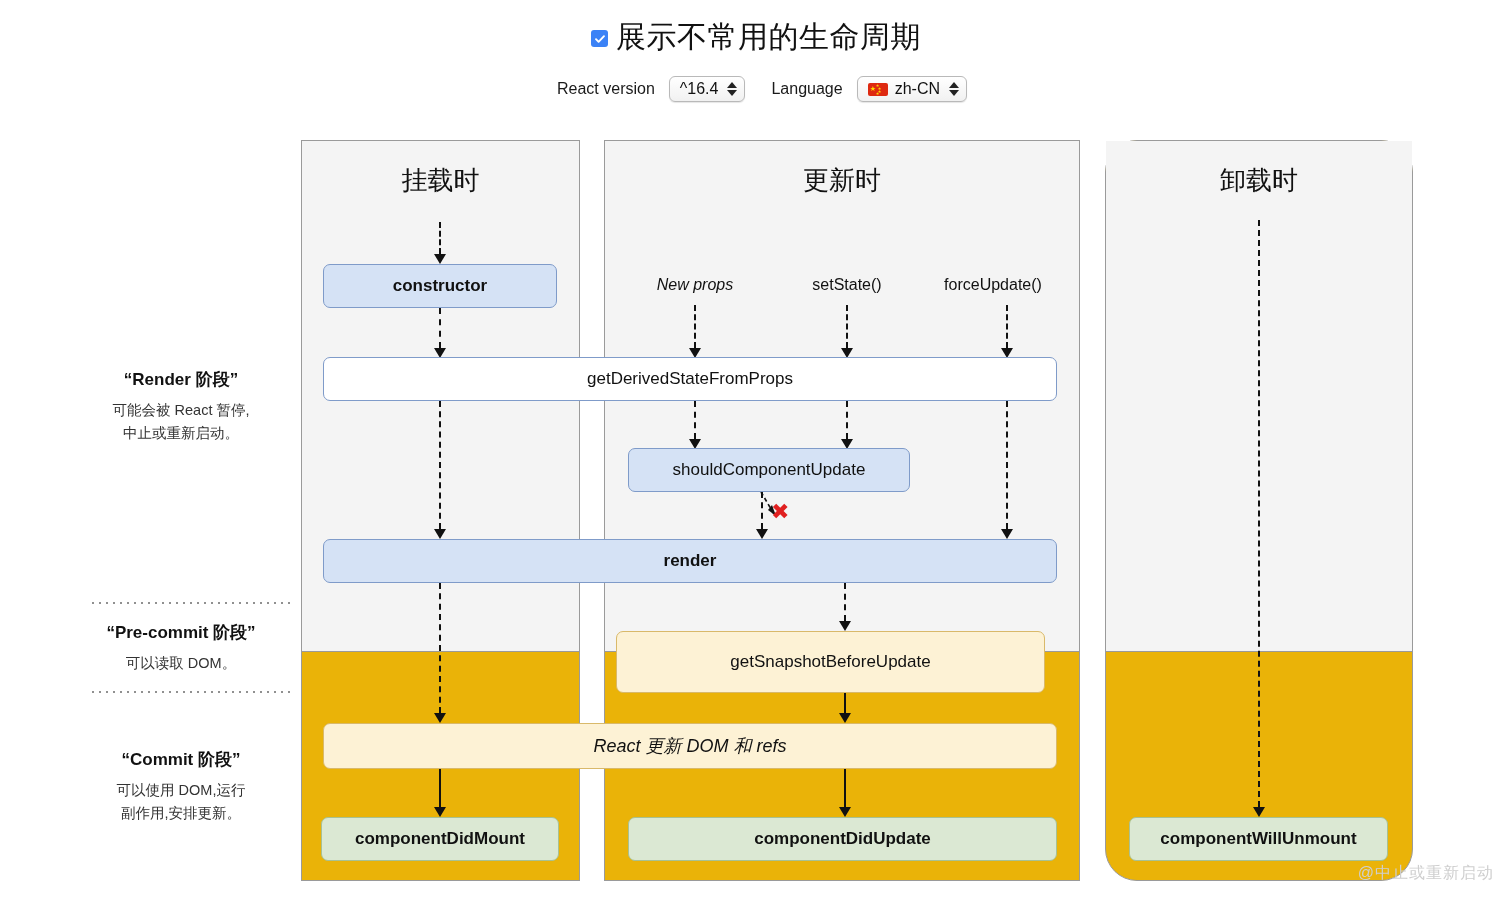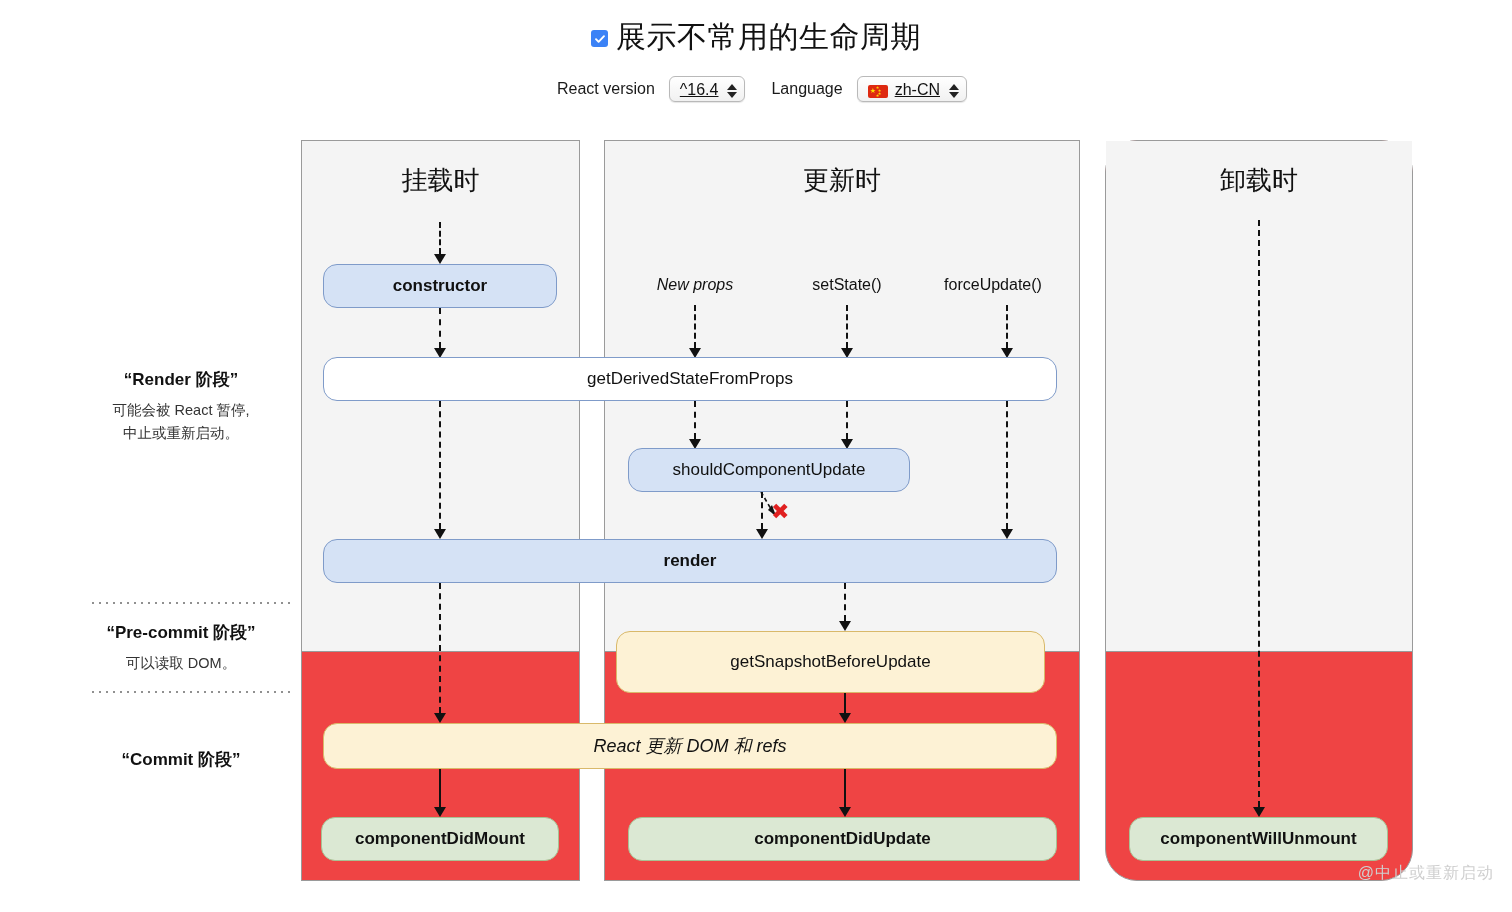--- a/index.html
+++ b/index.html
@@ -28,27 +28,27 @@
     font-size:30px;font-weight:400;letter-spacing:.5px;color:#111;
     line-height:1.1;
   }
   .controls-row{
     position:absolute;left:0;top:76px;width:1512px;
     display:flex;align-items:center;justify-content:center;gap:14px;
     font-size:16px;color:#222;
   }
   .ctl-label{font-size:16px;color:#1a1a1a;margin-left:12px;}
   .select{
-    display:inline-flex;align-items:flex-end;gap:7px;
+    display:inline-flex;align-items:center;gap:7px;
     border:1px solid #b9b9b9;border-radius:6px;
     background:linear-gradient(#ffffff,#f1f1f1);
     padding:3px 7px 3px 10px;
     box-shadow:0 1px 1px rgba(0,0,0,.10);
     font-size:16px;color:#111;line-height:1;
-    height:26px;box-sizing:border-box;text-decoration:underline;
+    height:26px;box-sizing:border-box;
   }
   .select .val{font-size:16px;}
   .stepper{display:inline-flex;flex-direction:column;gap:2px;margin-left:2px;}
   .stepper i{display:block;width:0;height:0;border-left:5px solid transparent;border-right:5px solid transparent;}
   .stepper i.up{border-bottom:6px solid #222;}
   .stepper i.dn{border-top:6px solid #222;}
   .flag{
     width:20px;height:13px;background:#de2910;border-radius:2px;position:relative;flex:0 0 auto;
     display:inline-block;
   }
@@ -64,31 +64,31 @@
   .phase-title{font-size:17px;font-weight:700;color:#111;}
   .phase-desc{font-size:14.5px;color:#333;line-height:1.62;margin-top:8px;}
   .dotline{
     height:2px;margin:0 10px;
     background-image:radial-gradient(circle, #222 0.9px, transparent 1.1px);
     background-size:7px 2px;background-repeat:repeat-x;background-position:center;
   }
 
   
   .col{
-    position:absolute;border:1px solid #9a9a9a;background:#ef4444;box-sizing:border-box;
+    position:absolute;border:1px solid #9a9a9a;background:#eab308;box-sizing:border-box;
   }
   .col-top{position:absolute;left:0;top:0;right:0;background:#f4f4f4;border-bottom:1px solid #9a9a9a;box-sizing:border-box;}
   .col-title{
     position:absolute;left:0;right:0;top:22px;text-align:center;
     font-size:26px;font-weight:400;color:#111;
   }
 
   
   .box{
-    position:absolute;box-sizing:border-box;border-radius:14px;
+    position:absolute;box-sizing:border-box;border-radius:7px;
     display:flex;align-items:center;justify-content:center;
     font-size:17px;color:#111;text-align:center;
   }
   .box.blue{background:#d5e2f5;border:1px solid #7f9bc9;}
   .box.white{background:#ffffff;border:1px solid #7f9bc9;}
   .box.yellow{background:#fdf2d5;border:1px solid #d9b96a;}
   .box.green{background:#dbe8d3;border:1px solid #a7c193;}
   .box.bold{font-weight:700;}
   .box.ital{font-style:italic;font-size:18px;}
 
@@ -175,20 +175,24 @@
       <div class="phase-title">“Pre-commit 阶段”</div>
       <div class="phase-desc">
         <div>可以读取 DOM。</div>
       </div>
     </div>
 
     <div class="dotline" style="position:absolute;left:22px;top:341px;width:198px;"></div>
 
     <div class="phase" style="position:absolute;left:0;top:398px;width:242px;">
       <div class="phase-title">“Commit 阶段”</div>
+      <div class="phase-desc">
+        <div>可以使用 DOM,运行</div>
+        <div>副作用,安排更新。</div>
+      </div>
     </div>
   </div>
 
   <div class="col" style="left:301px;top:140px;width:279px;height:741px;">
     <div class="col-top" style="height:511px;"></div>
     <div class="col-title">挂载时</div>
   </div>
 
   <div class="col" style="left:604px;top:140px;width:476px;height:741px;">
     <div class="col-top" style="height:511px;"></div>

